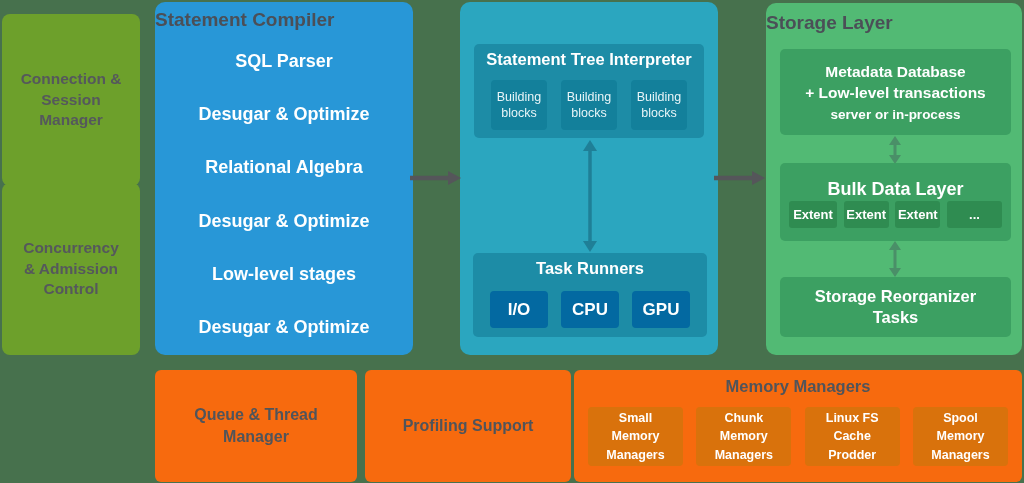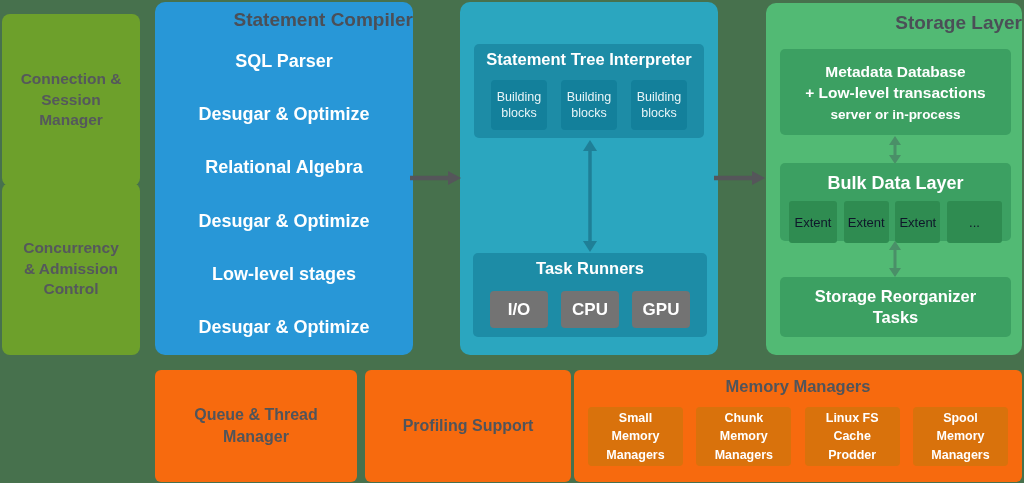--- a/index.html
+++ b/index.html
@@ -12,55 +12,55 @@
   
   .olive{background:#6da02b;border-radius:8px;color:#55585c;font-weight:bold;font-size:15.5px;line-height:1.32;}
   #conn{left:2px;top:14px;width:138px;height:172px;}
   #concur{left:2px;top:183px;width:138px;height:172px;}
   .olive .lbl{max-width:104px;}
   
   .panel{position:absolute;border-radius:10px;}
   #compiler{left:155px;top:2px;width:258px;height:353px;background:#2897d7;}
   #engine{left:460px;top:2px;width:258px;height:353px;background:#2ba6bf;}
   #storage{left:766px;top:3px;width:256px;height:352px;background:#52ba74;}
-  .panel-title{position:absolute;top:7px;left:0;right:0;text-align:right;
+  .panel-title{position:absolute;top:7px;left:0;right:0;text-align:left;
     font-size:19px;font-weight:bold;color:#4b4f57;}
   
   .stages{position:absolute;top:49px;bottom:17px;left:0;right:0;display:flex;
     flex-direction:column;justify-content:space-between;align-items:center;}
   .stage{color:#fff;font-weight:bold;font-size:18px;}
   
   .subpanel{position:absolute;background:#1d8ca6;border-radius:5px;}
   #interpreter{left:14px;top:42px;width:230px;height:94px;padding-left:20px;}
   #taskrunners{left:13px;top:251px;width:234px;height:84px;}
   .subpanel-title{position:absolute;top:6px;left:0;right:0;text-align:center;
     color:#fff;font-weight:bold;font-size:16.5px;}
   .blocks-row{position:absolute;bottom:8px;left:0;right:0;display:flex;
     justify-content:center;gap:14px;}
   .block{width:56px;height:50px;background:#13809b;border-radius:4px;display:flex;
     align-items:center;justify-content:center;text-align:center;color:#e9f5f8;
     font-size:12.5px;line-height:1.3;}
   .runners-row{position:absolute;bottom:9px;left:0;right:0;display:flex;
     justify-content:center;gap:13px;}
-  .runner{min-width:58px;height:37px;padding:0 8px;background:#737373;border-radius:4px;
+  .runner{min-width:58px;height:37px;padding:0 8px;background:#0369a1;border-radius:4px;
     display:flex;align-items:center;justify-content:center;color:#fff;
     font-weight:bold;font-size:17px;}
   
   .sbox{position:absolute;left:14px;width:231px;background:#3ca062;border-radius:5px;
     color:#fff;text-align:center;}
   #metadata{top:46px;height:86px;display:flex;flex-direction:column;
     justify-content:center;}
   .meta-line{font-weight:bold;font-size:15.5px;line-height:1.3;}
   .meta-sub{font-weight:bold;font-size:13.5px;margin-top:4px;}
   #bulk{top:160px;height:78px;}
-  .bulk-title{margin-top:10px;font-weight:bold;font-size:18px;}
+  .bulk-title{margin-top:16px;font-weight:bold;font-size:18px;}
   .extents-row{position:absolute;left:9px;right:9px;top:38px;display:flex;
     justify-content:space-between;}
-  .extent{height:42px;background:#2f8c51;border-radius:3px;display:flex;
-    align-items:center;justify-content:center;color:#0f172a;font-size:13px;}
+  .extent{height:27px;background:#2f8c51;border-radius:3px;display:flex;
+    align-items:center;justify-content:center;color:#ffffff;font-size:13px;font-weight:bold;}
   .extent.e1{width:48px;}.extent.e2{width:45px;}.extent.e3{width:45px;}.extent.e4{width:55px;}
   #reorganizer{top:274px;height:60px;display:flex;align-items:center;
     justify-content:center;font-weight:bold;font-size:16.5px;line-height:1.3;}
   #reorganizer .lbl{max-width:200px;}
   
   .orange{background:#f76a0e;border-radius:6px;color:#50545a;font-weight:bold;
     font-size:16px;line-height:1.35;}
   #queue{left:155px;top:370px;width:202px;height:112px;}
   #queue .lbl{max-width:150px;}
   #profiling{left:365px;top:370px;width:206px;height:112px;}

